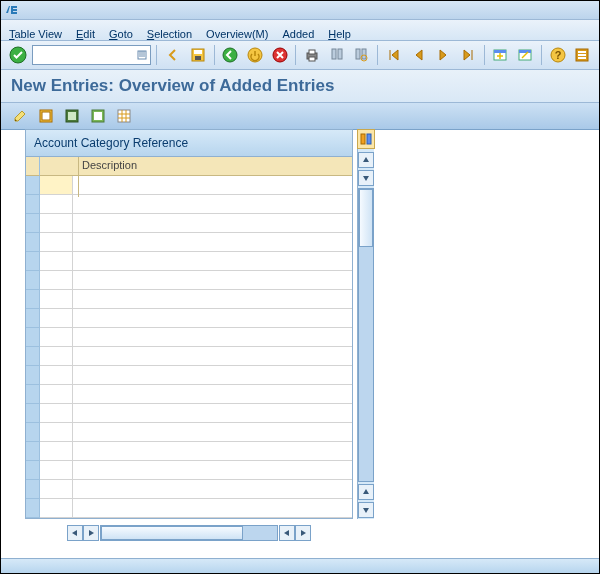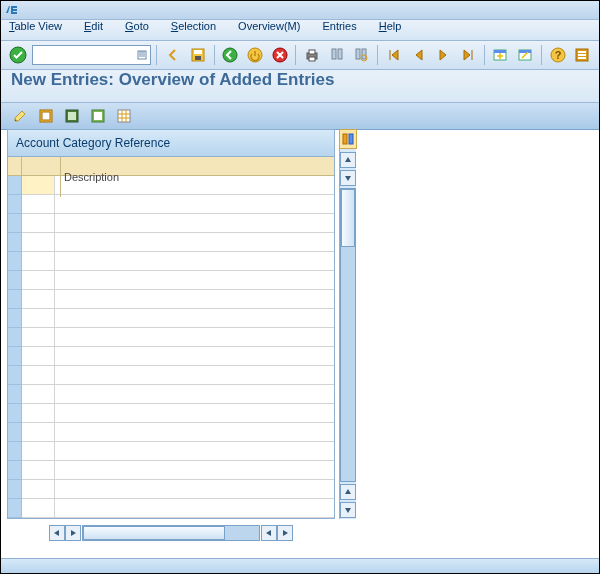--- a/index.html
+++ b/index.html
@@ -1,39 +1,39 @@
 <!DOCTYPE html>
 <html><head>
 <meta charset="utf-8">
 <style>
 html,body{margin:0;padding:0;font-family:Arial,Helvetica,sans-serif;font-size:11px;background:#fff}
 .frame{width:600px;height:574px;border:1px solid #000;box-sizing:border-box;position:relative;overflow:hidden;background:#fff}
 .topstrip{background:linear-gradient(#d6e6f5,#bcd4ec);height:18px;display:flex;align-items:center;padding:0 4px;border-bottom:1px solid #9cb8d6}
 .topstrip svg{margin-right:4px}
-.menubar{background:linear-gradient(#eaf2fa,#d6e6f5);height:20px;display:flex;align-items:flex-start;padding:0 8px;gap:22px;border-bottom:1px solid #9cb8d6}
+.menubar{background:linear-gradient(#eaf2fa,#d6e6f5);height:20px;display:flex;align-items:flex-end;padding:0 8px;gap:14px;border-bottom:1px solid #9cb8d6}
 .menubar span{color:#003366;cursor:pointer}
 .menubar span u{text-decoration:underline}
 .toolbar1{background:linear-gradient(#eaf2fa,#cfe1f3);height:28px;display:flex;align-items:center;padding:0 6px;gap:3px;border-bottom:1px solid #9cb8d6}
 .tb-btn{width:20px;height:20px;display:flex;align-items:center;justify-content:center;border:1px solid transparent;border-radius:2px}
 .sep{width:1px;height:20px;background:#9cb8d6;margin:0 2px}
 .cmdfield{width:118px;height:18px;background:#fff;border:1px solid #7a9cbf;display:flex;align-items:center;justify-content:flex-end;padding-right:2px}
 .cmdfield .dd{width:12px;height:14px;display:flex;align-items:center;justify-content:center}
-.titlebar{background:linear-gradient(#e8f1f9,#d9e8f6);height:32px;display:flex;padding:0 10px;border-bottom:1px solid #9cb8d6}
+.titlebar{background:linear-gradient(#e8f1f9,#d9e8f6);height:32px;display:flex;align-items:center;padding:0 10px;border-bottom:1px solid #9cb8d6}
 .titlebar h1{margin:0;font-size:17px;font-weight:bold;color:#3d6a99}
 .toolbar2{background:linear-gradient(#cde1f4,#a9c9e8);height:26px;display:flex;align-items:center;padding:0 8px;gap:4px;border-bottom:1px solid #7aa2c9}
-.content{position:absolute;top:128px;left:6px}
+.content{position:absolute;top:128px;left:24px}
 .panel{width:326px;border:1px solid #8fb0d0}
 .panel-hdr{background:linear-gradient(#d6e9f8,#b7d5ee);height:26px;display:flex;align-items:center;padding:0 8px;color:#0a3c6e;font-size:12px;border-bottom:1px solid #8fb0d0}
 .grid-wrap{display:flex;background:#fff}
 .rowmark-col{width:14px;background:#b7d5ee}
 .rowmark{height:18px;border-bottom:1px solid #9cc0df;border-right:1px solid #9cc0df}
 .data-col{flex:1}
 .ghdr{display:flex;height:18px;background:#f4e6b8;border-bottom:1px solid #c8b882}
 .ghdr .c1{width:32px;padding:20px 3px;border-right:1px solid #c8b882;color:#444}
-.ghdr .c2{flex:1;padding:14px 3px;color:#444}
+.ghdr .c2{flex:1;padding:2px 3px;color:#444}
 .grow{display:flex;height:18px;border-bottom:1px solid #d3d3d3}
 .grow .c1{width:32px;border-right:1px solid #d3d3d3}
 .grow .c2{flex:1}
 .grow.first .c1{background:#fff3c6}
 .scroll-col{width:16px;background:#d6e9f8;display:flex;flex-direction:column;align-items:center;border-left:1px solid #8fb0d0;margin-left:4px}
 .cfg-btn{width:16px;height:18px;background:#fce6a8;border:1px solid #c9a84e;display:flex;align-items:center;justify-content:center;margin-bottom:2px}
 .sbtn{width:14px;height:14px;background:#e8f1f9;border:1px solid #7aa2c9;display:flex;align-items:center;justify-content:center;margin:1px 0}
 .vtrack{flex:1;width:14px;background:#bcd6ee;border:1px solid #7aa2c9;margin:1px 0;position:relative}
 .vthumb{position:absolute;top:0;left:0;right:0;height:56px;background:linear-gradient(90deg,#f5faff,#cfe3f5);border:1px solid #7aa2c9}
 .hscroll{display:flex;align-items:center;height:16px;margin-top:6px;margin-left:42px;width:244px}
@@ -55,21 +55,21 @@
         </svg>
   </span>
 </div>
 
 <div class="menubar">
   <span><u>T</u><span>able View</span></span>
   <span><u>E</u><span>dit</span></span>
   <span><u>G</u><span>oto</span></span>
   <span><u>S</u><span>election</span></span>
   <span>Overview(M)</span>
-  <span>Entries</span>
+  <span>Added</span>
   <span><u>H</u><span>elp</span></span>
 </div>
 
 <div class="toolbar1">
   <div class="tb-btn">
     <svg width="18" height="18">
           <circle cx="9" cy="9" r="8" fill="#3cb043" stroke="#1f6f27"></circle>
           <path d="M5 9 l2.5 2.5 L13 6" stroke="#fff" stroke-width="2" fill="none"></path>
         </svg>
   </div>

